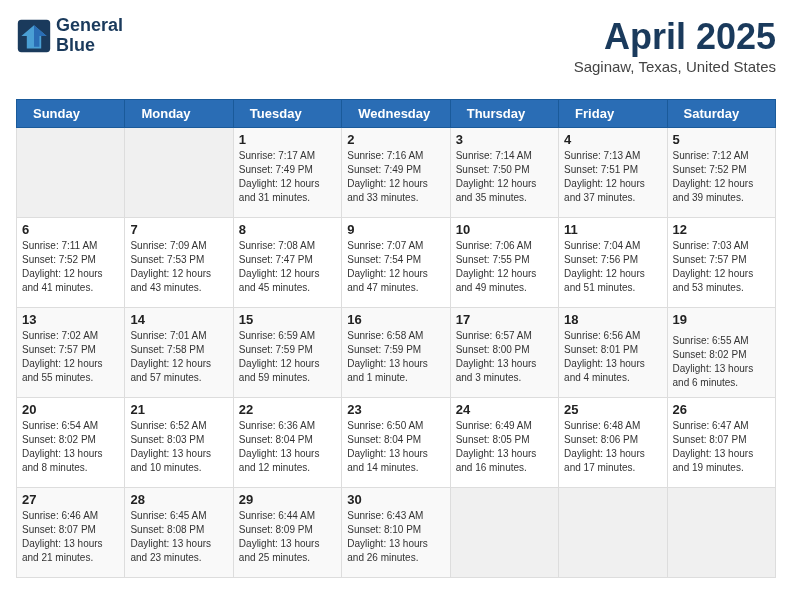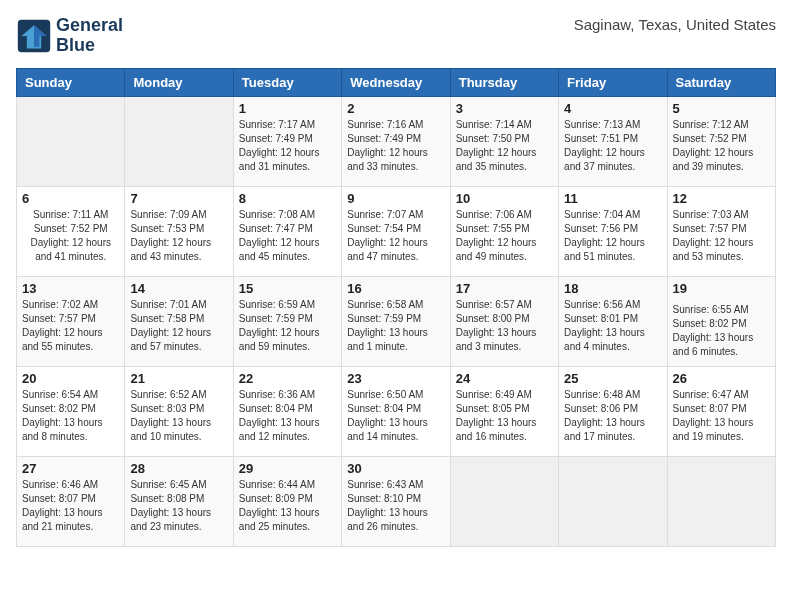--- a/index.html
+++ b/index.html
@@ -7,21 +7,21 @@
       font-family: Arial, sans-serif;
       background: #fff;
       width: 792px;
       min-height: 612px;
       padding: 16px;
     }
     .header {
       display: flex;
       justify-content: space-between;
       align-items: flex-start;
-      margin-bottom: 12px;
+      margin-bottom: 24px;
     }
     .logo {
       display: flex;
       align-items: center;
       gap: 4px;
     }
     .logo-text {
       font-size: 18px;
       font-weight: bold;
       color: #1a3a5c;
@@ -47,21 +47,21 @@
     .calendar {
       width: 100%;
       border-collapse: collapse;
       border: 1px solid #ccc;
     }
     .calendar th {
       background: #2a6db5;
       color: #fff;
       font-size: 13px;
       font-weight: bold;
-      padding: 6px 8px;
+      padding: 6px 16px;
       text-align: left;
       border: 1px solid #1a5a9a;
       margin-left: 48px;
     }
     .calendar td {
       vertical-align: top;
       border: 1px solid #ddd;
       padding: 4px 5px;
       width: 108px;
       height: 90px;
@@ -102,20 +102,21 @@
       <polygon points="20,8 34,20 26,20 26,32 20,32" fill="#2a6db5"></polygon>
     </svg>
     <div>
       <div class="logo-text">
         <div>General</div>
         <div>Blue</div>
       </div>
     </div>
   </div>
   <div class="title-area">
+    <div class="month-title">April 2025</div>
     <div class="location">Saginaw, Texas, United States</div>
   </div>
 </div>
 
 <table class="calendar">
   <thead>
     <tr>
     <th>Sunday</th>
         <th>Monday</th>
         <th>Tuesday</th>
@@ -161,21 +162,21 @@
           <span class="day-num">5</span>
           <div class="day-info" style="white-space: pre-line;">Sunrise: 7:12 AM
 Sunset: 7:52 PM
 Daylight: 12 hours
 and 39 minutes.</div>
         </td>
       </tr>
       <tr>
         <td>
           <span class="day-num">6</span>
-          <div class="day-info" style="white-space: pre-line; text-align: center;">Sunrise: 7:11 AM
+          <div class="day-info" style="white-space: pre-line;">Sunrise: 7:11 AM
 Sunset: 7:52 PM
 Daylight: 12 hours
 and 41 minutes.</div>
         </td>
         <td>
           <span class="day-num">7</span>
           <div class="day-info" style="white-space: pre-line;">Sunrise: 7:09 AM
 Sunset: 7:53 PM
 Daylight: 12 hours
 and 43 minutes.</div>

